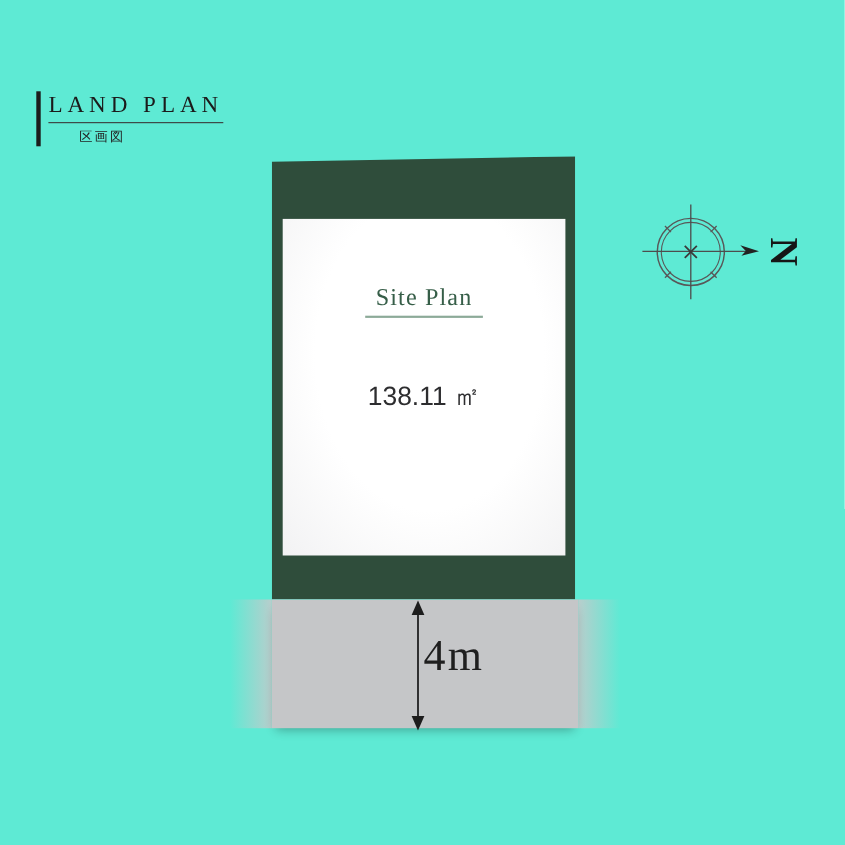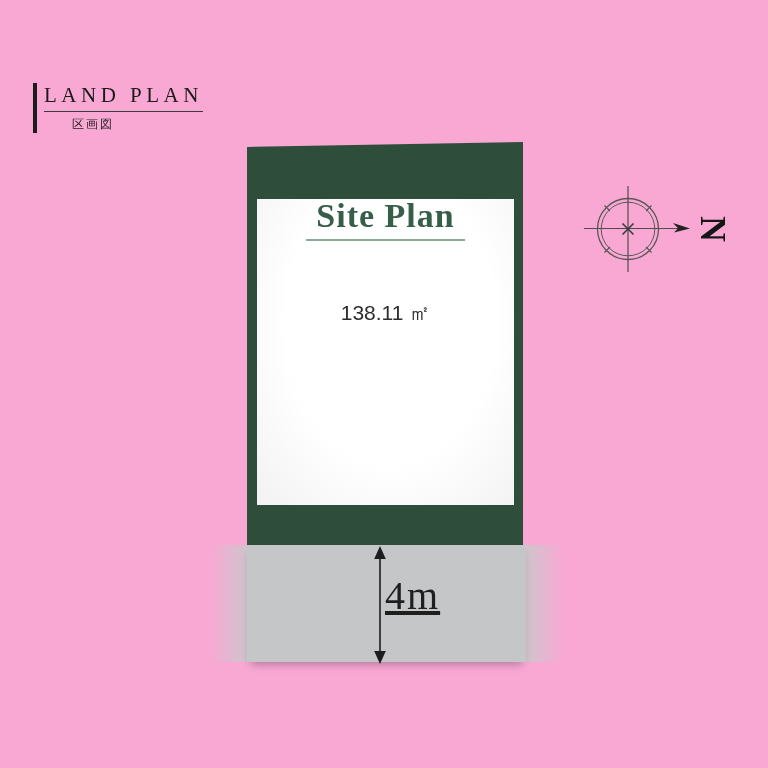--- a/index.html
+++ b/index.html
@@ -1,19 +1,19 @@
 <!DOCTYPE html>
 <html style="--plot-green: #2f4d3b; --accent-green: #365e48; --underline-green: #8caa98; --road-gray: #c5c6c8; --ink: #1c1c1c;"><head>
 <meta charset="utf-8">
 <style>
   html,body{margin:0;padding:0;background:#ffffff;}
   .canvas{
     position:relative;
     width:768px;height:768px;
-    background:#f9a8d4;
+    background:#5eead4;
     overflow:hidden;
     font-family:"Liberation Serif", serif;
     color:var(--ink,#1c1c1c);
   }
 
   
   .title-accent-bar{
     position:absolute;left:33px;top:83px;
     width:4px;height:50px;
     background:var(--ink,#1c1c1c);
@@ -48,34 +48,35 @@
     background:var(--plot-green,#2f4d3b);
     clip-path:polygon(0 5px, 100% 0, 100% 100%, 0 100%);
   }
   .plot-inner{
     position:absolute;left:10px;top:57px;
     width:257px;height:306px;
     background:radial-gradient(ellipse at 52% 40%, #ffffff 55%, #f2f2f3 100%);
     text-align:center;
   }
   .site-plan-title{
+    margin-top:60px;
     display:inline-block;
     font-family:"Liberation Serif", serif;
-    font-size:34px;
-    font-weight:bold;
+    font-size:22px;
+    font-weight:normal;
     letter-spacing:1px;
     color:var(--accent-green,#365e48);
     border-bottom:2px solid var(--underline-green,#8caa98);
     padding:0 10px 6px 10px;
     line-height:1;
   }
   .plot-areas{
     margin-top:58px;
     font-family:"Liberation Sans", sans-serif;
-    font-size:21px;
+    font-size:24px;
     line-height:28px;
     color:#2d2d2f;
   }
 
   
   .road-main{
     position:absolute;left:247px;top:545px;
     width:279px;height:117px;
     background:var(--road-gray,#c5c6c8);
     box-shadow:0 6px 9px -4px rgba(0,0,0,0.30);
@@ -94,21 +95,20 @@
     position:absolute;left:369px;top:544px;
     width:22px;height:122px;
   }
   .road-width-label{
     position:absolute;left:385px;top:574px;
     font-family:"Liberation Serif", serif;
     font-size:40px;
     letter-spacing:2px;
     color:#1f1f1f;
     line-height:44px;
-    text-decoration:underline;
   }
 
   
   .compass{
     position:absolute;left:575px;top:176px;
     width:170px;height:108px;
   }
 </style>
 </head>
 <body>

